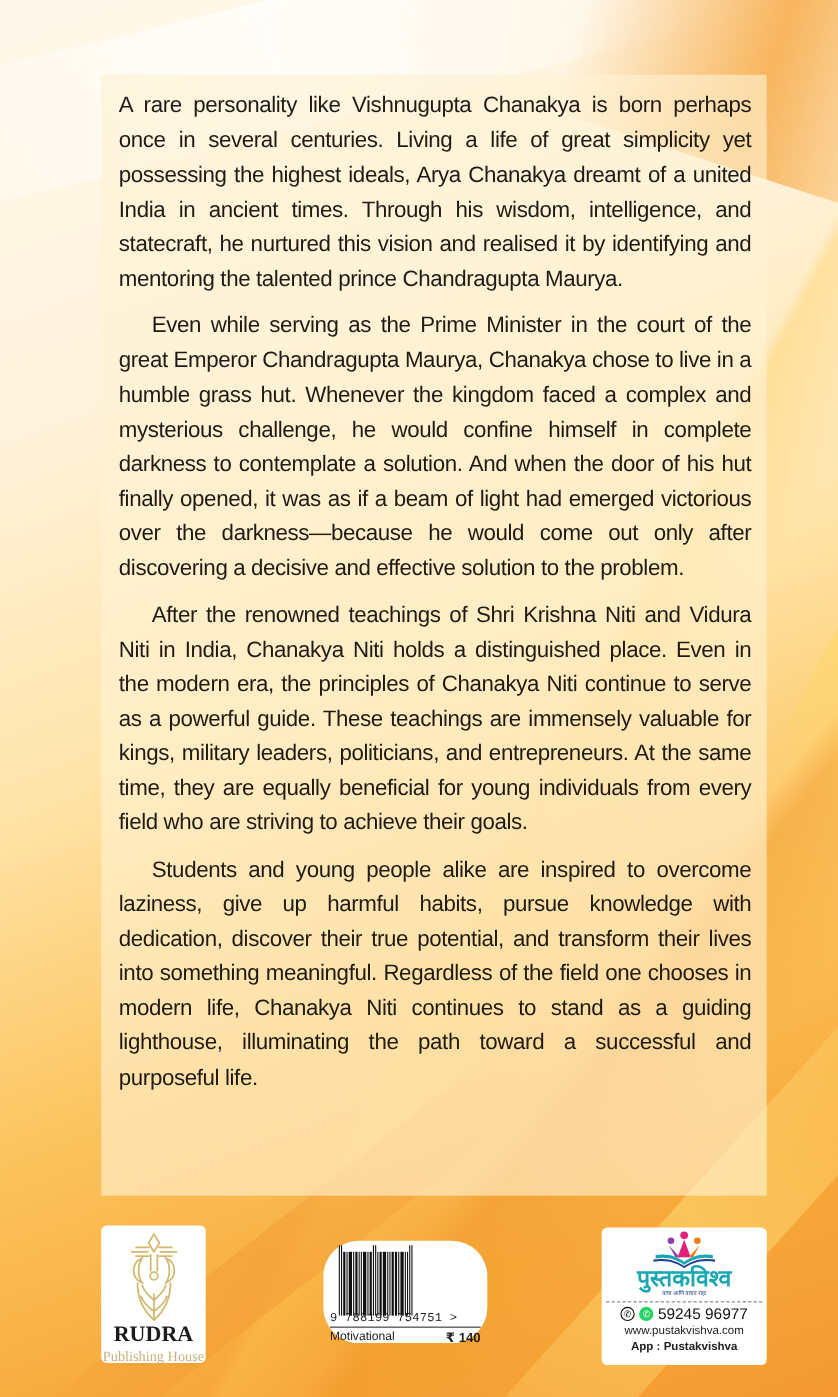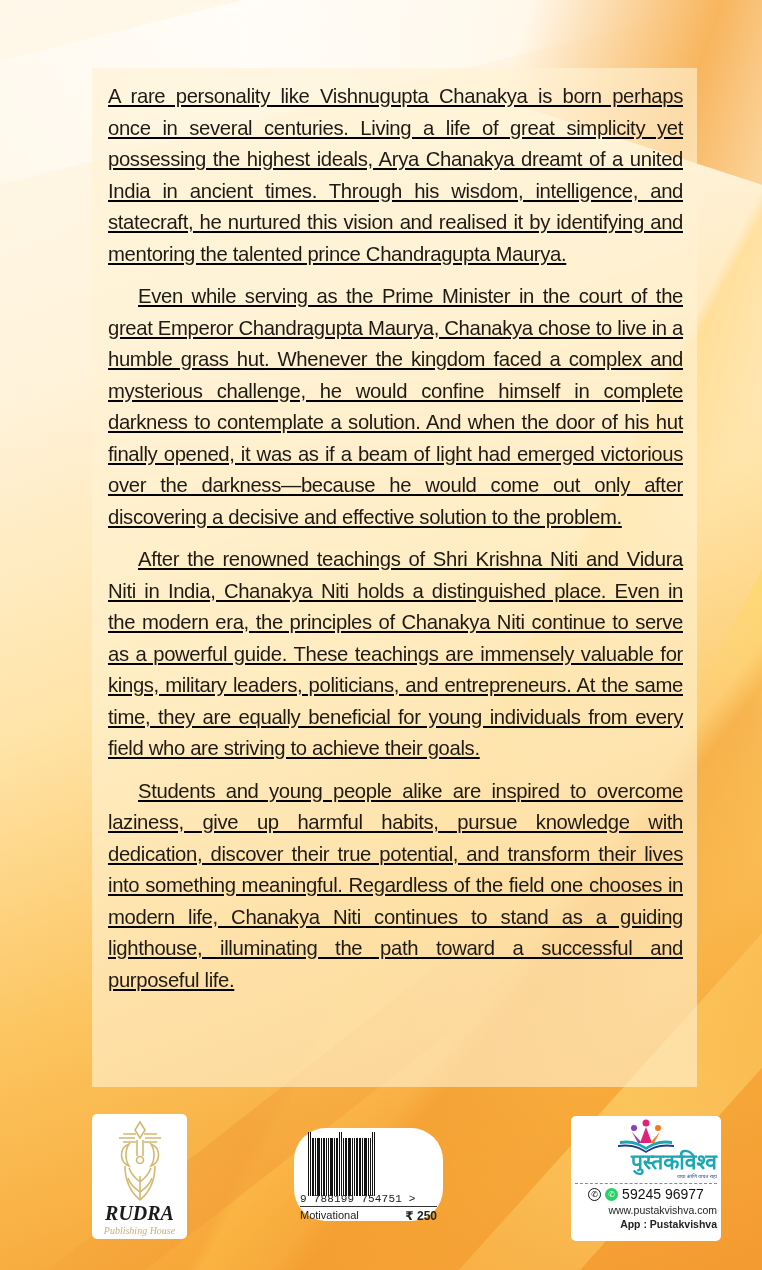--- a/index.html
+++ b/index.html
@@ -19,50 +19,50 @@
   .s3 { left: 200px; top: 1080px; width: 900px; height: 90px; transform: rotate(-48deg);
         background: linear-gradient(90deg, rgba(255,210,100,0), rgba(255,220,120,0.55), rgba(255,210,100,0)); }
   .s4 { left: -100px; top: 1120px; width: 700px; height: 60px; transform: rotate(-38deg);
         background: linear-gradient(90deg, rgba(240,150,50,0), rgba(240,150,50,0.45), rgba(240,150,50,0)); }
   .s5 { left: 620px; top: 500px; width: 400px; height: 70px; transform: rotate(-62deg);
         background: linear-gradient(90deg, rgba(255,215,90,0), rgba(255,215,90,0.7), rgba(255,215,90,0)); }
 
   .panel {
     position: absolute; left: 92px; top: 68px; width: 605px; height: 1019px;
     background: rgba(255, 242, 212, 0.62);
-    box-sizing: border-box; padding: 13px 14px 12px 16px; text-decoration: underline;
+    box-sizing: border-box; padding: 13px 14px 12px 16px;
   }
   .panel p {
     margin: 0 0 11px 0;
     font-family: "Liberation Sans", "DejaVu Sans", sans-serif;
     font-size: 20.3px; line-height: 31.5px; color: #1f1a14;
     text-align: justify; text-align-last: left;
     letter-spacing: -0.35px;
   }
   .panel p.indent { text-indent: 30px; }
 
   .card { position: absolute; background: #ffffff; border-radius: 5px; box-sizing: border-box; }
 
-  .rudra { left: 92px; top: 1114px; width: 95px; height: 125px; text-align: center; font-style: italic; }
+  .rudra { left: 92px; top: 1114px; width: 95px; height: 125px; text-align: center; }
   .rudra svg { display: block; margin: 6px auto 0; }
   .rudra-name { font-family: "Liberation Serif", "DejaVu Serif", serif; font-weight: bold;
                 font-size: 20px; color: #1b1b1b; margin-top: 1px; letter-spacing: 0px; line-height: 20px; }
-  .rudra-sub { font-family: "Liberation Serif", "DejaVu Serif", serif; font-size: 10px; color: #c8b07a; margin-top: 2px; }
+  .rudra-sub { font-family: "Liberation Serif", "DejaVu Serif", serif; font-size: 13px; color: #c8b07a; margin-top: 2px; }
 
   .barcode { left: 294px; top: 1128px; width: 149px; height: 93px; padding: 4px 6px 0 6px; border-radius: 32px; }
   .bars { display: flex; align-items: flex-end; height: 64px; gap: 0; margin-left: 8px; }
   .bars span { display: block; background: #111; height: 58px; margin-right: 1px; }
   .bars span.g { height: 64px; }
   .isbn { font-family: "Liberation Mono", "DejaVu Sans Mono", monospace; font-size: 11px; color: #222;
           letter-spacing: 0.2px; margin-top: -3px; line-height: 12px; }
   .barline { border-top: 1px solid #333; margin: 1px 0 0 0; }
   .barfoot { display: flex; justify-content: space-between; font-size: 11px; color: #222; margin-top: 2px; gap: 20px; }
   .barfoot .price { font-weight: bold; font-size: 12px; }
 
-  .pustak { left: 547px; top: 1116px; width: 150px; height: 125px; padding: 3px 4px 0 4px; text-align: right; margin-left: 24px; }
+  .pustak { left: 547px; top: 1116px; width: 150px; height: 125px; padding: 3px 4px 0 4px; text-align: center; }
   .pustak-logo { display: block; margin: 0 auto; }
   .pustak-name { font-family: "DejaVu Sans", sans-serif; font-size: 21px; color: #1aa7b4; font-weight: bold;
                  line-height: 22px; margin-top: -2px; }
   .pustak-tag { font-size: 5px; color: #1e3d8a; line-height: 7px; }
   .dash { border-top: 1px dashed #8a8a8a; margin: 3px 0 2px 0; }
   .phone-row { display: flex; align-items: center; justify-content: center; gap: 4px; font-size: 14px; color: #111; }
   .ic { width: 13px; height: 13px; border-radius: 50%; display: inline-flex; align-items: center; justify-content: center; font-size: 8px; }
   .ic.call { border: 1.5px solid #111; box-sizing: border-box; color: #111; }
   .ic.wa { background: #25d366; color: #fff; }
   .pustak-web { font-size: 10.5px; font-weight: normal; color: #222; margin-top: 2px; }
@@ -127,21 +127,21 @@
     <span style="width:3px"></span>
       <span style="width:1px"></span>
       <span style="width:1px"></span>
     <span class="g" style="width:1px"></span>
       <span class="g" style="width:1px"></span>
   </div>
   <div class="isbn">9 788199 754751 &gt;</div>
   <div class="barline"></div>
   <div class="barfoot">
     <span>Motivational</span>
-    <span class="price">₹ 250</span>
+    <span class="price">₹ 140</span>
   </div>
 </div>
 
 <div class="card pustak">
   <svg class="pustak-logo" width="72" height="34" viewBox="0 0 72 34">
     <circle cx="36" cy="4" r="3.5" fill="#e0227a"></circle>
     <circle cx="24" cy="9" r="3" fill="#8b3fb0"></circle>
     <circle cx="48" cy="9" r="3" fill="#f07a1a"></circle>
     <path d="M22 13 L32 24 L28 24 Z" fill="#8b3fb0"></path>
     <path d="M36 8 L30 24 L42 24 Z" fill="#e0227a"></path>

